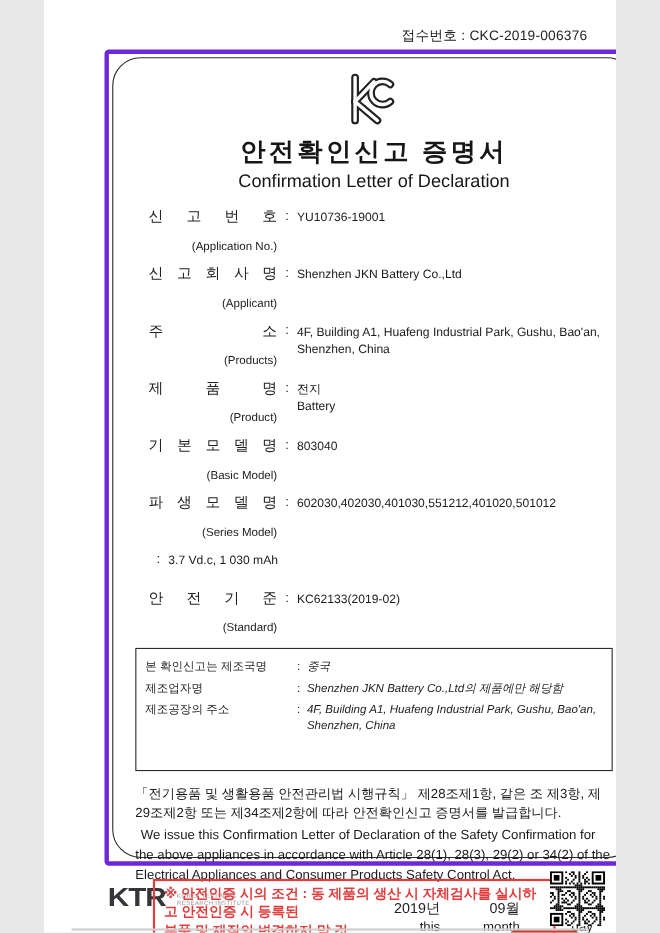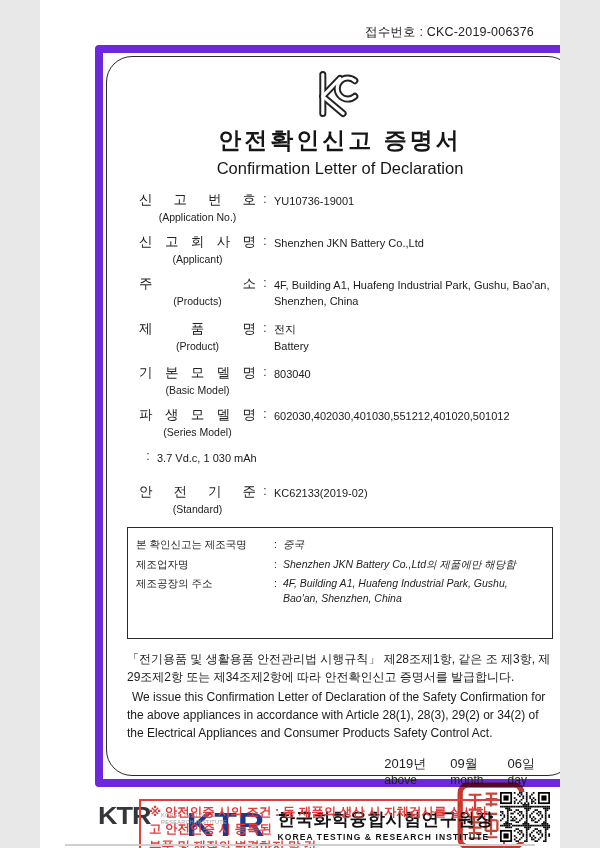--- a/index.html
+++ b/index.html
@@ -2,51 +2,51 @@
 <html><head>
 <meta charset="utf-8">
 <style>
   html,body{margin:0;padding:0;background:#e8e8e8;}
   .page{position:relative;width:520px;height:848px;background:#ffffff;margin:0 auto;
         font-family:"Liberation Sans","DejaVu Sans",sans-serif;color:#1e1e1e;overflow:hidden;}
 
   .receipt{position:absolute;top:24px;right:26px;font-size:12.5px;color:#222;letter-spacing:.2px;}
 
   .frame{position:absolute;top:45px;left:55px;width:490px;height:742px;
-         border:8px solid #6d28d9;border-radius:4px;box-sizing:border-box;}
+         border:4px solid #6d28d9;border-radius:4px;box-sizing:border-box;}
   .frame-inner{position:absolute;inset:3px;border:1.5px solid #2a2a2a;border-radius:26px;
          box-sizing:border-box;padding:8px 20px 0 20px;}
 
   .kc-wrap{text-align:center;margin-top:4px;}
   .title-ko{text-align:center;font-size:23px;font-weight:bold;letter-spacing:3px;margin-top:2px;color:#161616;}
   .title-en{text-align:center;font-size:16.5px;margin-top:3px;color:#161616;}
 
   .fields{margin-top:13px;padding-left:12px;}
   .field{display:flex;margin-bottom:10px;}
   .label-wrap{width:117px;flex:none;}
   .label-ko{font-size:13.5px;color:#222;}
   [data-justify]{display:flex;justify-content:space-between;}
   .label-ko.compact{font-size:10px;letter-spacing:-.2px;white-space:nowrap;}
-  .label-en{text-align:center;font-size:10.5px;margin-top:2px;color:#222;}
+  .label-en{text-align:right;font-size:10.5px;margin-top:12px;color:#222;}
   .colon{width:18px;flex:none;text-align:center;font-size:12px;padding-top:1px;}
   .value{flex:1;font-size:11px;line-height:1.5;white-space:pre-line;padding-top:1.5px;color:#1a1a1a;}
   .gap-top{margin-top:17px;}
 
   .mfg-box{border:1.5px solid #2a2a2a;margin:12px 0 0 0;padding:9px 10px 27px 8px;font-size:10.5px;}
   .mfg-row{display:flex;margin-bottom:5px;line-height:1.4;}
   .mfg-label{width:132px;flex:none;text-align:left;}
   .mfg-colon{width:15px;flex:none;text-align:center;}
   .mfg-value{flex:1;font-style:italic;}
 
   .legal{margin-top:11px;font-size:12px;line-height:1.5;color:#1a1a1a;}
   .legal p{margin:0 0 2px 0;}
   .legal .en{text-indent:5px;}
 
   .date-row{display:flex;justify-content:flex-end;gap:24px;margin-top:13px;margin-right:18px;}
-  .date-item{text-align:left;}
+  .date-item{text-align:right;margin-left:15px;}
   .date-item .ko{font-size:13px;}
   .date-item .en{font-size:12px;margin-top:0;}
 
   .issuer{position:relative;display:flex;justify-content:center;align-items:center;gap:12px;margin-top:12px;height:52px;}
   .ktr-logo{font-size:37px;font-weight:bold;color:#1a3a8d;letter-spacing:1px;transform:scaleY(.92);}
   .issuer-name .ko{font-size:17.5px;font-weight:bold;letter-spacing:.5px;color:#141414;}
   .issuer-name .en{font-size:8.5px;font-weight:bold;letter-spacing:1.1px;color:#141414;margin-top:1px;}
   .seal{position:absolute;right:26px;top:-17px;width:72px;height:68px;color:#c43a2e;mix-blend-mode:multiply;}
 
   .footer-ktr{position:absolute;left:58px;top:801px;font-size:27px;font-weight:bold;color:#35353a;transform:scaleY(.88);letter-spacing:-1px;}
@@ -213,21 +213,21 @@
       </div>
 
       <div class="legal">
         <p class="ko">「전기용품 및 생활용품 안전관리법 시행규칙」  제28조제1항, 같은 조 제3항, 제29조제2항 또는 제34조제2항에 따라 안전확인신고 증명서를 발급합니다.</p>
         <p class="en">We issue this Confirmation Letter of Declaration of the Safety Confirmation for the above  appliances in accordance with Article 28(1), 28(3), 29(2) or 34(2) of the Electrical Appliances and Consumer Products Safety Control Act.</p>
       </div>
 
       <div class="date-row">
         <div class="date-item">
           <div class="ko">2019년</div>
-          <div class="en">above</div>
+          <div class="en">this</div>
         </div>
         <div class="date-item">
           <div class="ko">09월</div>
           <div class="en">month</div>
         </div>
         <div class="date-item">
           <div class="ko">06일</div>
           <div class="en">day</div>
         </div>
       </div>

